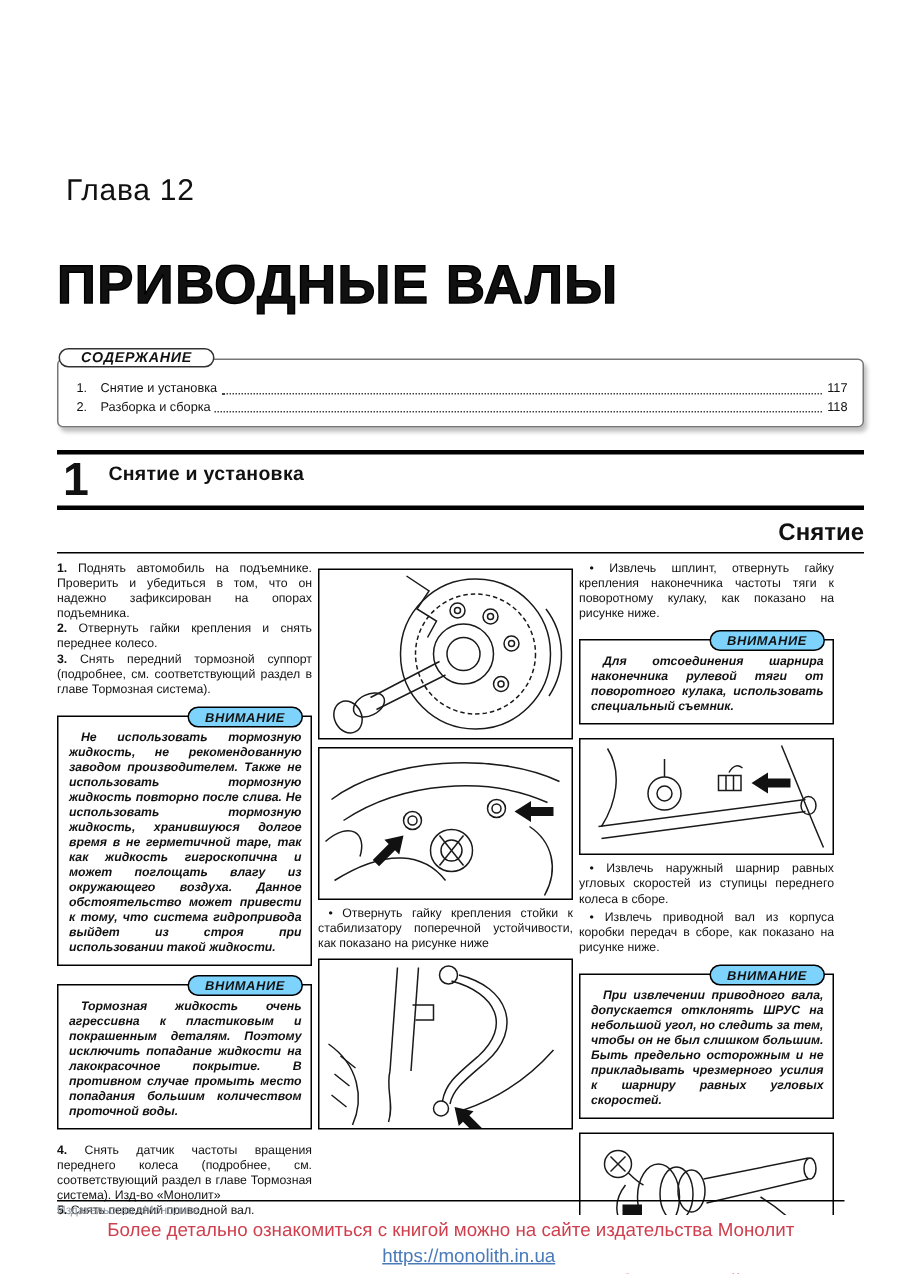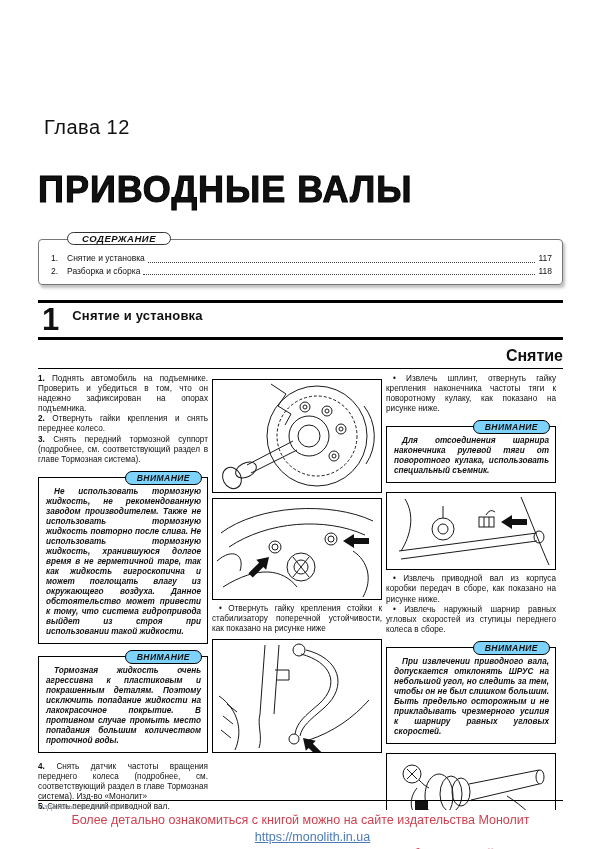--- a/index.html
+++ b/index.html
@@ -1,23 +1,23 @@
 <!DOCTYPE html>
 <html lang="ru"><head>
 <meta charset="utf-8">
 <style>
   html,body{margin:0;padding:0;background:#fff;}
   body{width:600px;height:849px;font-family:"Liberation Sans",sans-serif;color:#111;position:relative;overflow:hidden;}
   .page{position:absolute;inset:0;background:#fff;}
-  .content{padding:116px 37px 0 38px;}
+  .content{padding:116px 24px 0 38px;}
   .chapter{font-size:20px;font-weight:400;letter-spacing:.5px;margin:0 0 30px 6px;}
   .book-title{font-size:36px;font-weight:700;letter-spacing:1px;margin:0 0 28px 0;-webkit-text-stroke:1px #000;}
   
   .toc{position:relative;border:1px solid #777;border-radius:4px;box-shadow:2px 3px 3px rgba(0,0,0,.25);padding:12px 10px 7px 12px;margin-bottom:15px;}
-  .toc-tab{position:absolute;top:-8px;left:28px;background:#fff;border:1.5px solid #333;border-radius:8px;padding:0 14px;font-size:9.5px;font-weight:700;font-style:italic;letter-spacing:.5px;}
+  .toc-tab{position:absolute;top:-8px;left:0;background:#fff;border:1.5px solid #333;border-radius:8px;padding:0 14px;font-size:9.5px;font-weight:700;font-style:italic;letter-spacing:.5px;}
   .toc-row{display:flex;align-items:flex-end;font-size:8.5px;line-height:12.5px;}
   .toc-num{width:16px;flex:0 0 16px;}
   .toc-title{white-space:nowrap;padding-right:3px;}
   .toc-dots{flex:1;border-bottom:1px dotted #444;margin:0 3px 2px 0;}
   .toc-page{flex:0 0 auto;}
   
   .banner{border-top:3.5px solid #000;border-bottom:3.5px solid #000;display:flex;align-items:flex-start;padding:3px 0 4px;}
   .banner-num{font-size:31px;font-weight:700;line-height:27px;margin:0 13px 0 4px;}
   .banner-title{font-size:13px;font-weight:700;margin-top:2px;letter-spacing:.2px;}
   .subhead{font-size:16px;font-weight:700;border-bottom:1.5px solid #000;padding:7px 0 3px 2px;margin:0;text-align:right;}
@@ -188,22 +188,22 @@
             <rect class="ln" x="92" y="24" width="15" height="10"></rect>
             <line class="ln" x1="97" y1="24" x2="97" y2="34"></line>
               <line class="ln" x1="102" y1="24" x2="102" y2="34"></line>
             <path class="ln" d="M99,22 q4,-7 9,-3"></path>
             <g transform="translate(114,29)">
                 <polygon class="ar" points="0,0 11,-7 11,-3 26,-3 26,3 11,3 11,7"></polygon>
               </g>
           </svg>
         </div>
 
+        <p class="bullet">•  Извлечь наружный шарнир равных угловых скоростей из ступицы переднего колеса в сборе.</p>
         <p class="bullet mt2">•  Извлечь приводной вал из корпуса коробки передач в сборе, как показано на рисунке ниже.</p>
-        <p class="bullet">•  Извлечь наружный шарнир равных угловых скоростей из ступицы переднего колеса в сборе.</p>
 
         <div class="warnbox">
           <span class="warnbadge">ВНИМАНИЕ</span>
           <p class="warntext">При извлечении приводного вала, допускается отклонять ШРУС на небольшой угол, но следить за тем, чтобы он не был слишком большим. Быть предельно осторожным и не прикладывать чрезмерного усилия к шарниру равных угловых скоростей.</p>
         </div>
 
         <div class="fig">
           <svg width="172" height="76" viewBox="0 0 172 76">
             <circle class="ln" cx="25" cy="20" r="9"></circle>
             <line class="ln" x1="20" y1="15" x2="30" y2="25"></line>

